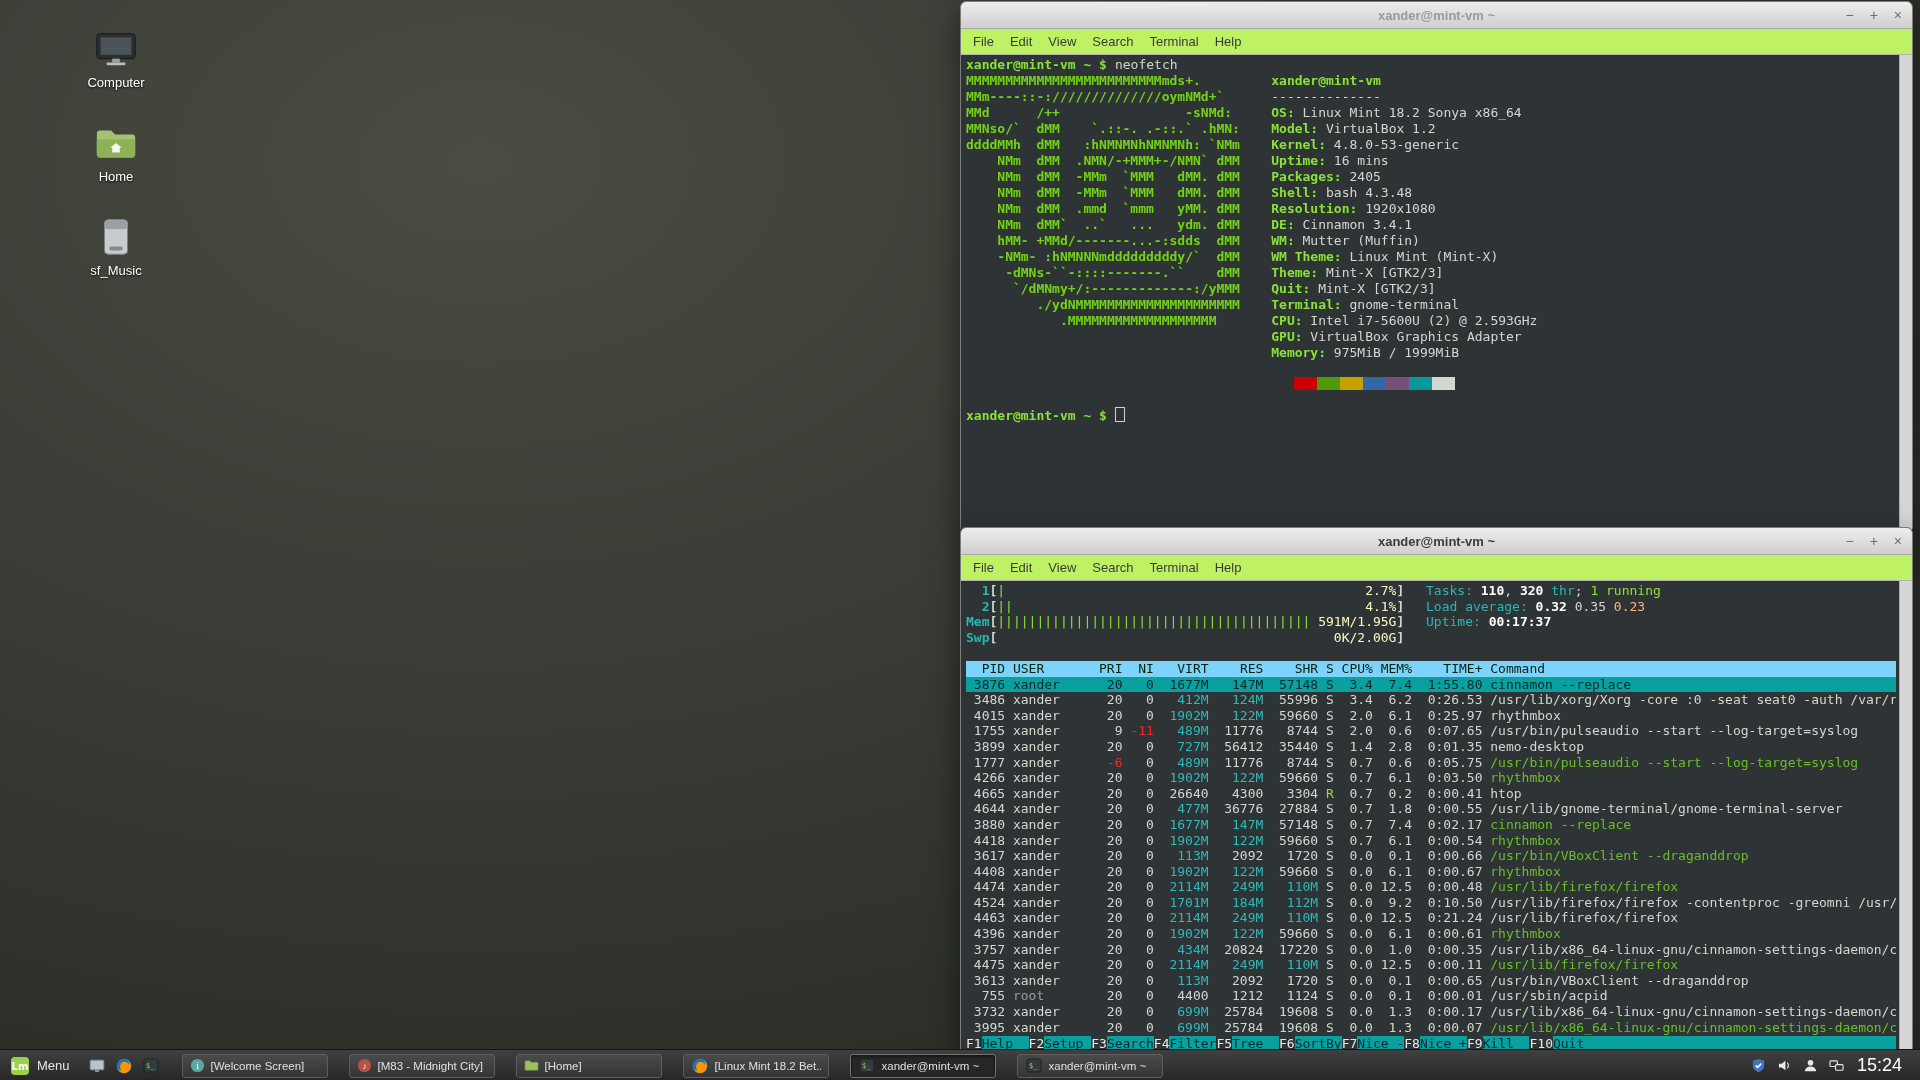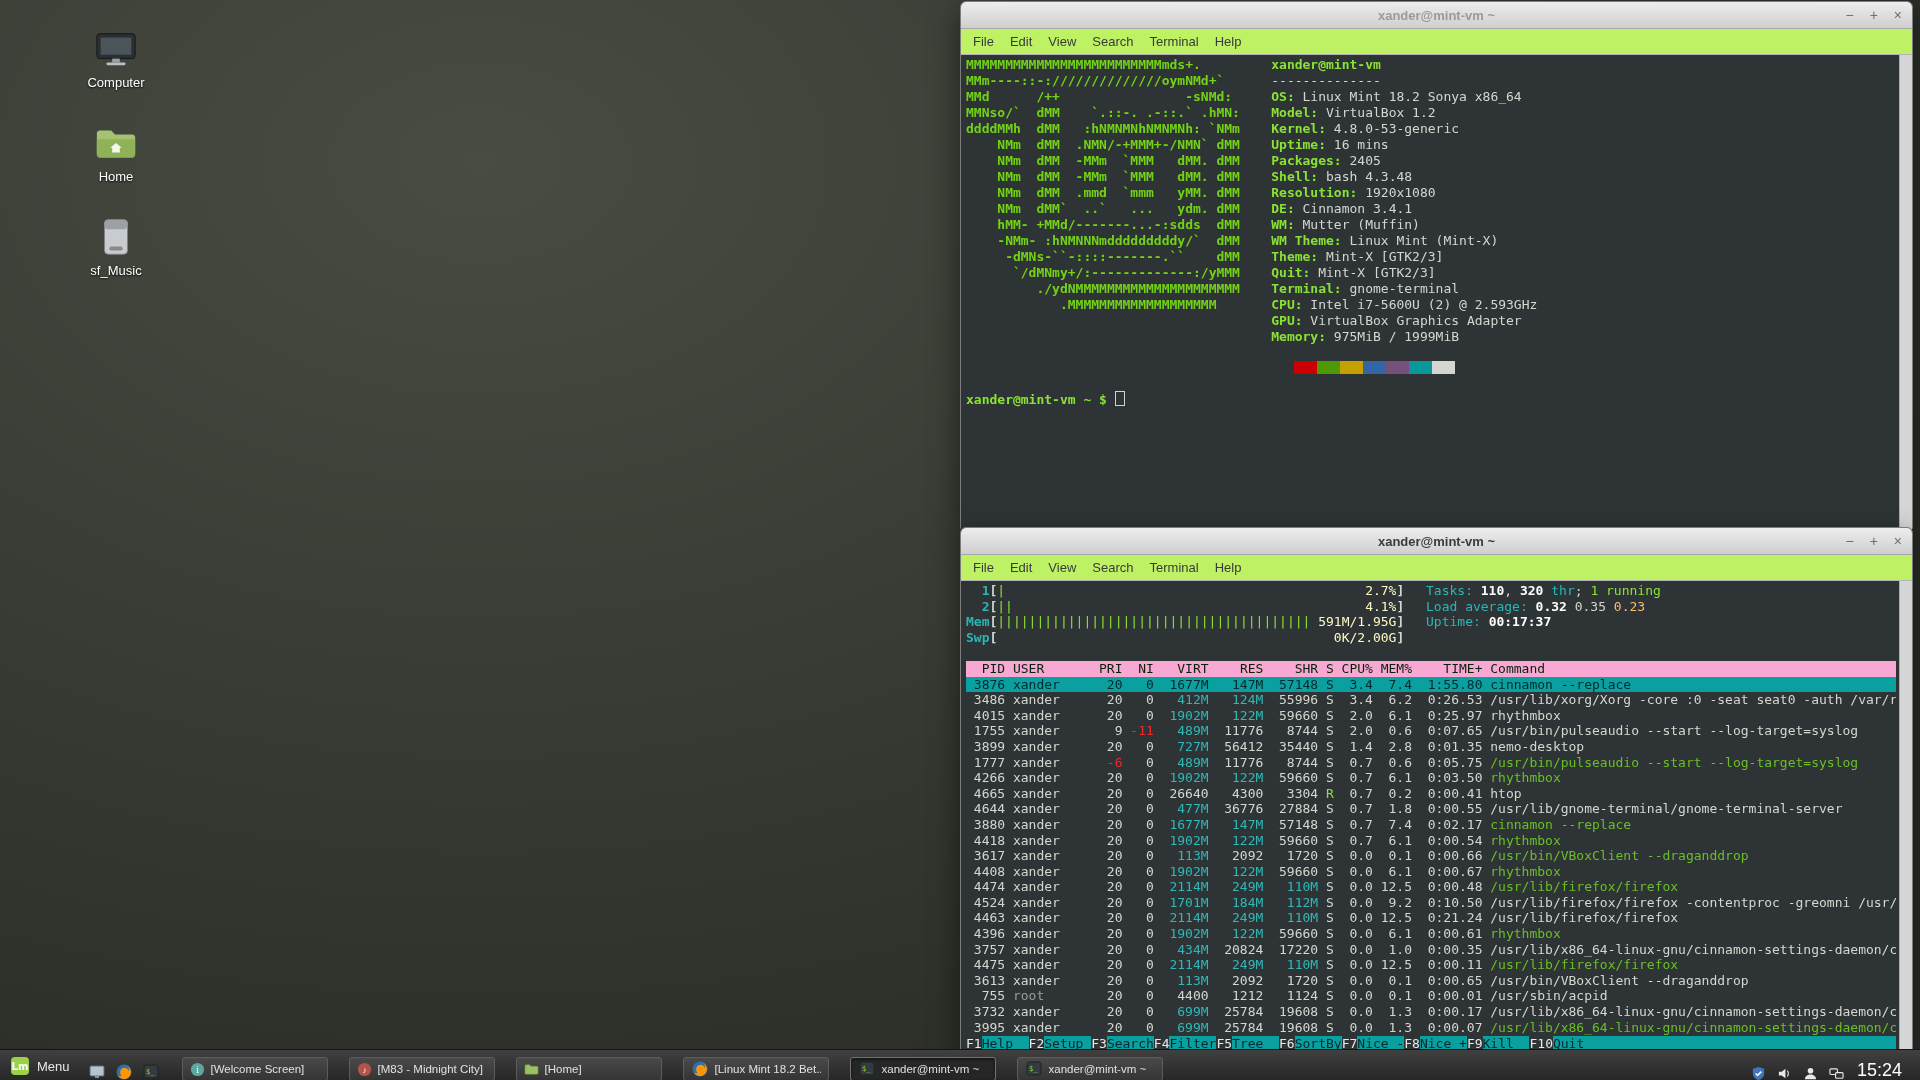--- a/index.html
+++ b/index.html
@@ -58,21 +58,21 @@
   .stats{flex:1;min-width:0;}
   .stat-line{height:15.6px;white-space:pre;}
   .cy{color:#2cb5b5;}
   .b{color:#ffffff;font-weight:bold;}
   .w{color:#d3d7cf;}
   .d{color:#fdba74;}
   .g{color:#8ae234;}
   .hblank{height:15.6px;}
   .hrow{display:flex;height:15.6px;white-space:pre;}
   .hrow span{display:inline-block;overflow:hidden;}
-  .hdr{background:#f9a8d4;color:#07230a;}
+  .hdr{background:#7dd3fc;color:#07230a;}
   .sel{background:#0ba0a0;}
   .sel span{color:#04282c !important;}
   .c-pid{width:5ch;text-align:right;flex:none;}
   .c-user{width:10ch;padding-left:1ch;flex:none;}
   .c-pri{width:4ch;text-align:right;flex:none;}
   .c-ni{width:4ch;text-align:right;flex:none;}
   .c-virt{width:7ch;text-align:right;flex:none;}
   .c-res{width:7ch;text-align:right;flex:none;}
   .c-shr{width:7ch;text-align:right;flex:none;}
   .c-s{width:2ch;text-align:right;flex:none;}
@@ -88,21 +88,21 @@
   .fkeys{display:flex;margin-top:auto;height:15.6px;white-space:pre;}
   .fitem{display:flex;}
   .fitem:last-child{flex:1;}
   .fkey{color:#e8e8e8;}
   .flabel{background:#0ba0a0;color:#04282c;width:6ch;overflow:hidden;white-space:pre;}
   .fitem:last-child .flabel{flex:1;width:auto;}
 
   
   .taskbar{position:absolute;left:0;right:0;top:1049px;height:31px;
     background:linear-gradient(#404040,#262626);border-top:1px solid #141414;
-    display:flex;align-items:flex-end;padding:0 6px;gap:8px;}
+    display:flex;align-items:center;padding:0 6px;gap:8px;}
   .menu-btn{display:flex;align-items:center;gap:7px;padding:2px 10px 2px 4px;height:26px;border-radius:3px;}
   .menu-label{color:#e6e6e6;font-size:13px;}
   .launchers{display:flex;gap:9px;align-items:center;}
   .launcher{display:flex;align-items:center;}
   .window-list{display:flex;gap:21px;margin-left:14px;align-items:center;}
   .wbtn{width:146px;height:24px;display:flex;align-items:center;gap:6px;padding:0 7px;
     background:linear-gradient(#4a4a4a,#343434);border:1px solid #5d5d5d;border-radius:3px;
     color:#e0e0e0;font-size:11.5px;box-sizing:border-box;}
   .wbtn .wlabel{white-space:nowrap;overflow:hidden;}
   .wbtn.active{background:#262626;border-color:#737373;box-shadow:inset 0 1px 3px rgba(0,0,0,.65);}
@@ -161,20 +161,21 @@
     </div>
     <div class="menubar">
         <span class="menu-item">File</span>
         <span class="menu-item">Edit</span>
         <span class="menu-item">View</span>
         <span class="menu-item">Search</span>
         <span class="menu-item">Terminal</span>
         <span class="menu-item">Help</span>
       </div>
     <div class="term term1">
+      <div class="tline"><span class="prompt">xander@mint-vm ~ $</span><span class="cmd">neofetch</span></div>
       <div class="nf-row">
         <pre class="nf-logo">MMMMMMMMMMMMMMMMMMMMMMMMMmds+.
 MMm----::-://////////////oymNMd+`
 MMd      /++                -sNMd:
 MMNso/`  dMM    `.::-. .-::.` .hMN:
 ddddMMh  dMM   :hNMNMNhNMNMNh: `NMm
     NMm  dMM  .NMN/-+MMM+-/NMN` dMM
     NMm  dMM  -MMm  `MMM   dMM. dMM
     NMm  dMM  -MMm  `MMM   dMM. dMM
     NMm  dMM  .mmd  `mmm   yMM. dMM

